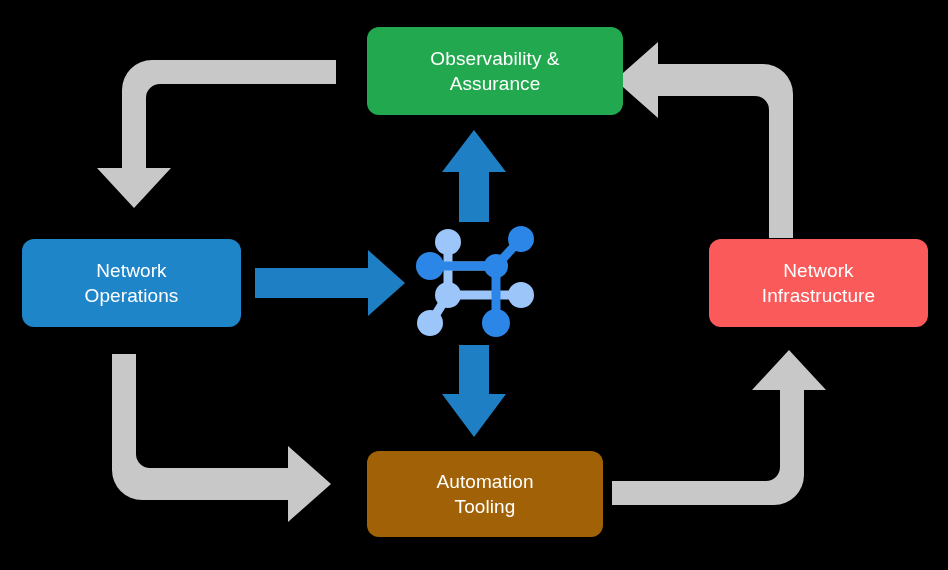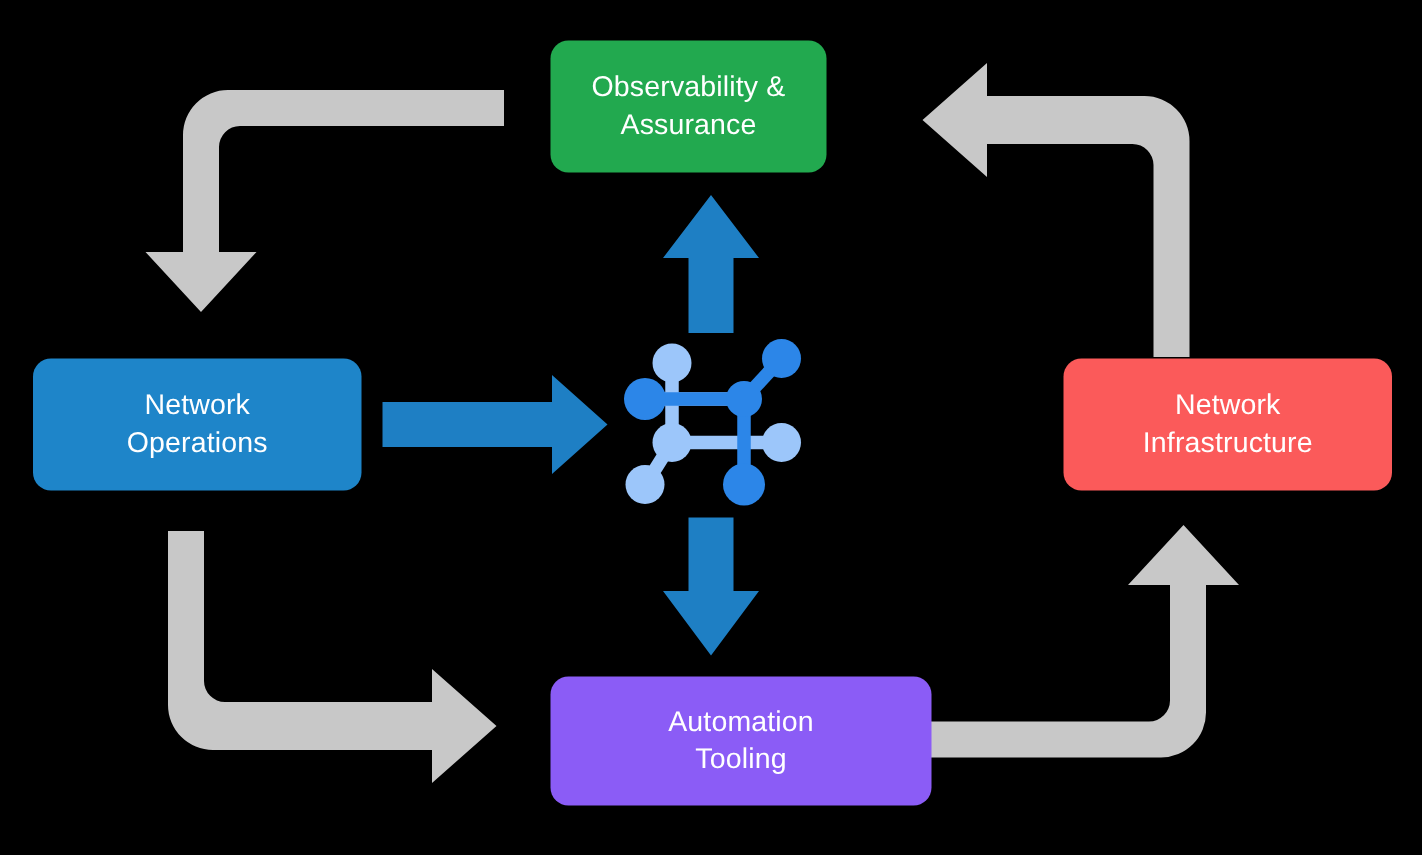--- a/index.html
+++ b/index.html
@@ -27,34 +27,34 @@
     color: #ffffff;
     font-size: 19px;
     line-height: 1.32;
     font-weight: 400;
     letter-spacing: 0.1px;
     box-sizing: border-box;
     padding: 6px 10px;
     white-space: pre-line;
   }
   #box-observability {
-    left: 367px; top: 27px; width: 184px; height: 88px;
+    left: 367px; top: 27px; width: 256px; height: 88px;
     background: #22A94F;
   }
   #box-netops {
     left: 22px; top: 239px; width: 219px; height: 88px;
     background: #1E85C9;
   }
   #box-netinfra {
     left: 709px; top: 239px; width: 219px; height: 88px;
     background: #FB5A5A;
   }
   #box-automation {
-    left: 367px; top: 451px; width: 254px; height: 86px;
-    background: #8b5cf6;
+    left: 367px; top: 451px; width: 236px; height: 86px;
+    background: #a16207;
   }
   .svg-layer {
     position: absolute;
     left: 0; top: 0;
     width: 948px;
     height: 570px;
   }
   .arrow-blue { fill: #1E7FC4; }
   .arrow-gray { fill: #C8C8C8; }
   .icon-dark { fill: #2C86E8; }

